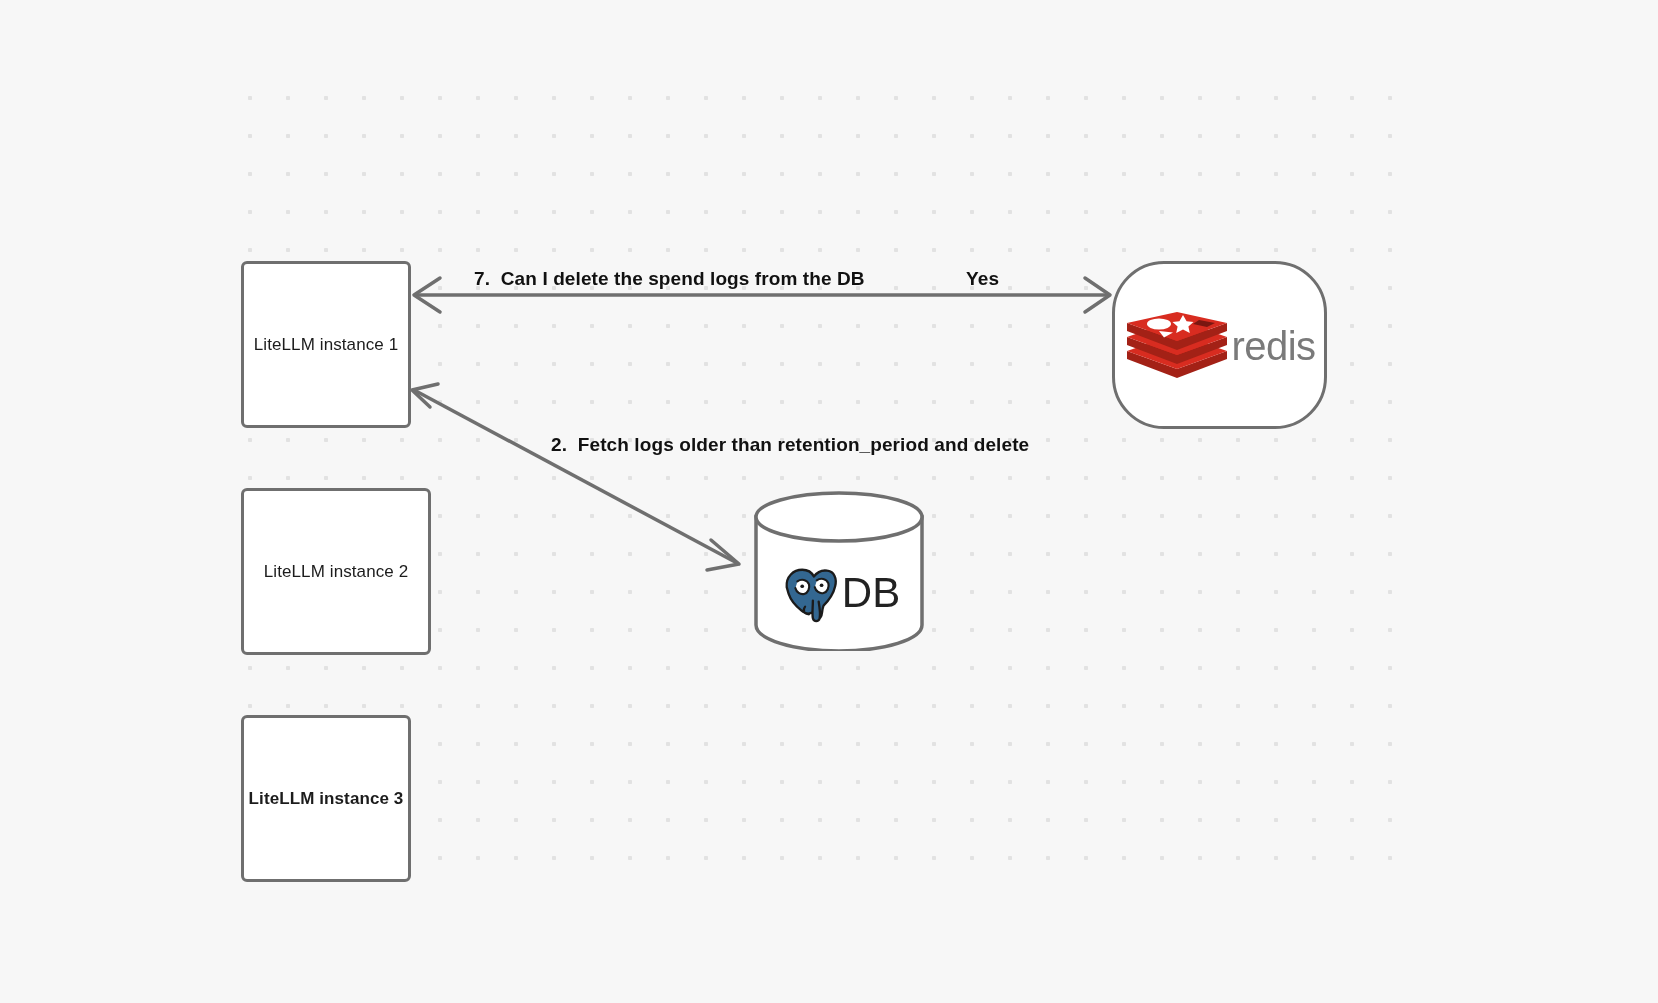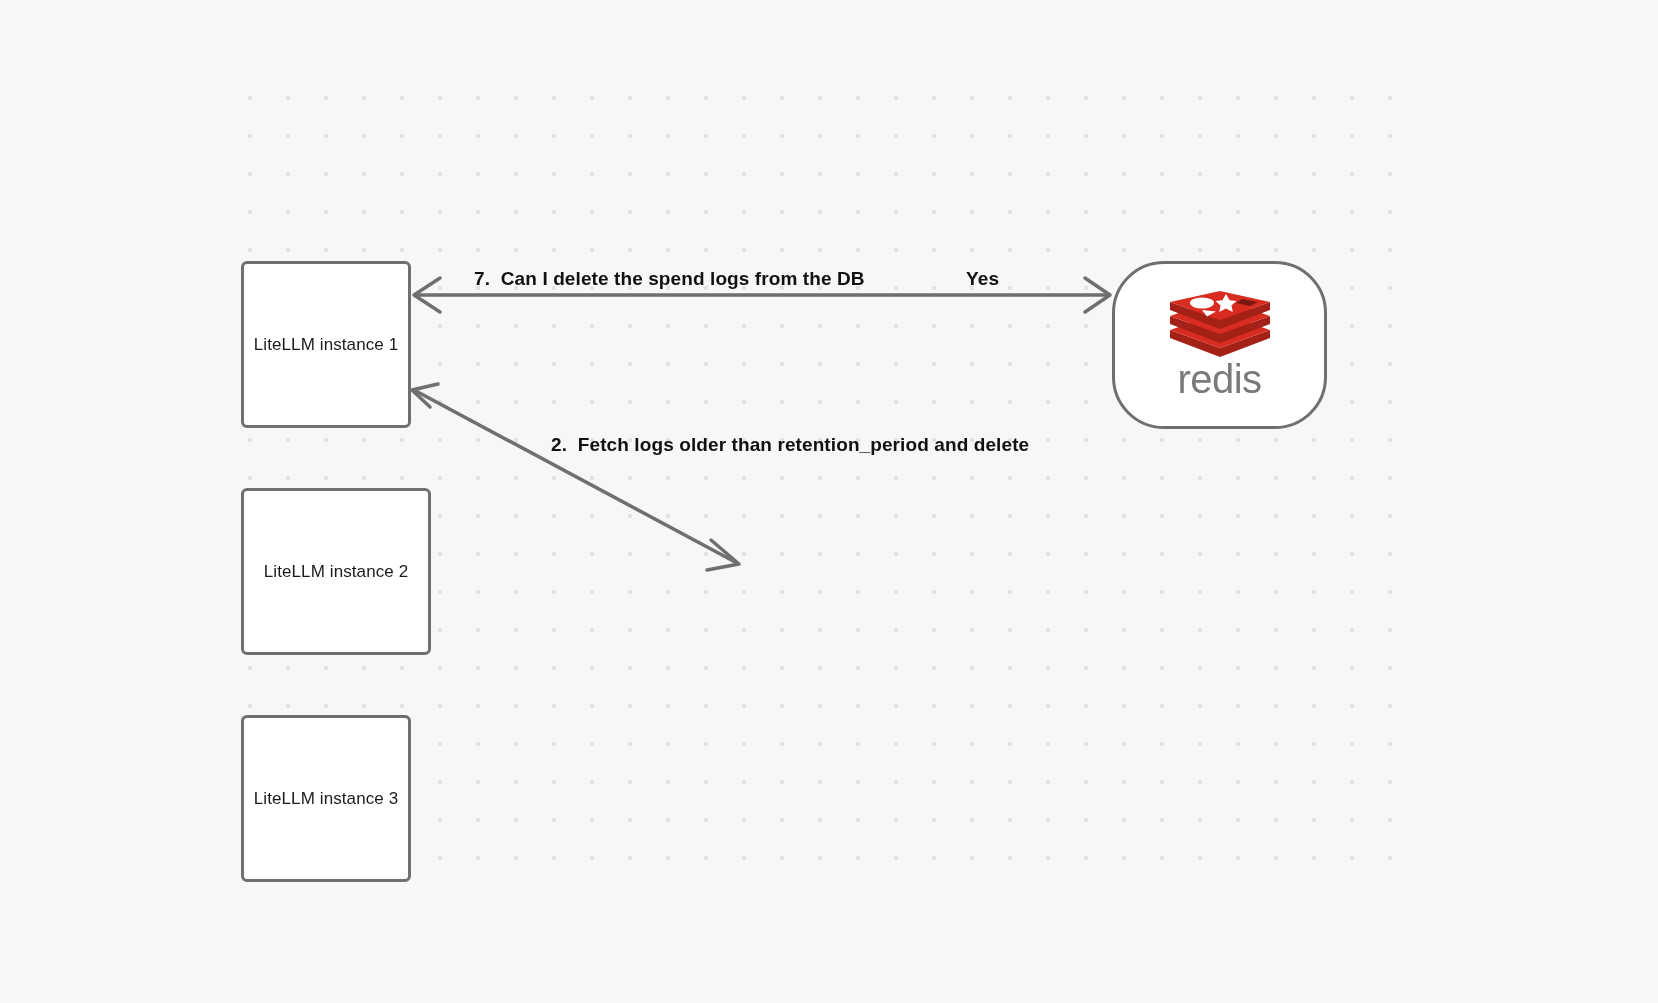--- a/index.html
+++ b/index.html
@@ -53,35 +53,35 @@
   .node-box .node-label {
     font-size: 17px;
     color: #1c1c1c;
     font-family: "Liberation Sans", sans-serif;
     letter-spacing: .1px;
     text-align: center;
   }
 
   #node-llm-1 { left: 241px; top: 261px; width: 170px; height: 167px; }
   #node-llm-2 { left: 241px; top: 488px; width: 190px; height: 167px; }
-  #node-llm-3 { left: 241px; top: 715px; width: 170px; height: 167px; }
+  #node-llm-3 { left: 241px; top: 715px; width: 170px; height: 167px; font-weight: bold; }
 
   
   #node-redis {
     position: absolute;
     left: 1112px;
     top: 261px;
     width: 215px;
     height: 168px;
     background: #ffffff;
     border: 3px solid #6f6f6f;
     border-radius: 52px;
     box-sizing: border-box;
     display: flex;
-    flex-direction: column;
+    flex-direction: row;
     align-items: center;
     justify-content: center;
   }
   #redis-logo-svg { display: block; }
   .redis-wordmark {
     font-family: "Liberation Sans", sans-serif;
     font-size: 40px;
     color: #7a7a7a;
     line-height: 1;
     margin-top: 2px;
@@ -182,14 +182,40 @@
       <path d="M4 11 L54 0 L104 11 L54 29 Z" fill="#d82c20"></path>
 
       <ellipse cx="36" cy="12" rx="12" ry="5.5" fill="#ffffff"></ellipse>
       <path d="M60 3 L63.6 9.2 L70.5 10 L65.4 14.4 L66.8 21 L60 17.6 L53.2 21 L54.6 14.4 L49.5 10 L56.4 9.2 Z" fill="#ffffff"></path>
       <path d="M36 19 L50 20.5 L41 25.5 Z" fill="#ffffff"></path>
       <path d="M76 8 L92 11 L84 15 L70 12 Z" fill="#7a1711"></path>
     </svg>
     <div class="redis-wordmark">redis</div>
   </div>
 
+  <div id="node-db">
+    <svg id="db-cylinder-svg" width="172" height="160" viewBox="0 0 172 160">
+      <path d="M3 26 L3 134 A83 26 0 0 0 169 134 L169 26 Z" fill="#ffffff" stroke="#6f6f6f" stroke-width="3.5"></path>
+      <ellipse cx="86" cy="26" rx="83" ry="24" fill="#ffffff" stroke="#6f6f6f" stroke-width="3.5"></ellipse>
+    </svg>
+    <div id="db-content">
+      <svg width="62" height="62" viewBox="0 0 64 64">
+        <g stroke="#1b1b1b" stroke-width="3.2" stroke-linejoin="round" stroke-linecap="round">
+
+          <path d="M9 26 C8 15 16 8 25 8 C31 8 35 11 37 15 C40 11 45 8 51 9 C58 10 61 17 59 25 C57 34 52 40 47 45 C45 50 46 55 44 57 C41 59 37 56 36 52 C32 54 27 53 24 50 C19 46 13 39 11 33 Z" fill="#336791" stroke="#ffffff" stroke-width="5"></path>
+          <path d="M9 26 C8 15 16 8 25 8 C31 8 35 11 37 15 C40 11 45 8 51 9 C58 10 61 17 59 25 C57 34 52 40 47 45 C45 50 46 55 44 57 C41 59 37 56 36 52 C32 54 27 53 24 50 C19 46 13 39 11 33 Z" fill="#336791" stroke="#1b1b1b" stroke-width="2.4"></path>
+
+          <path d="M36 40 C36 47 35 54 36 58 C37 62 42 62 43 58 C44 53 43 47 42 41" fill="#336791" stroke="#1b1b1b" stroke-width="2.4"></path>
+
+          <path d="M20 20 C24 17 30 18 32 23 C33 27 31 32 27 33 C23 34 19 31 18 27" fill="#ffffff" stroke="#1b1b1b" stroke-width="2.2"></path>
+          <path d="M40 19 C44 16 50 17 52 22 C53 26 51 31 47 32 C43 33 39 30 38 26" fill="#ffffff" stroke="#1b1b1b" stroke-width="2.2"></path>
+
+          <circle cx="25" cy="25" r="1.9" fill="#1b1b1b" stroke="none"></circle>
+          <circle cx="45" cy="24" r="1.9" fill="#1b1b1b" stroke="none"></circle>
+
+          <path d="M28 46 C25 50 27 54 32 54" fill="none" stroke="#1b1b1b" stroke-width="2.2"></path>
+        </g>
+      </svg>
+      <span id="db-text">DB</span>
+    </div>
+  </div>
 
 </div>
 
 </body></html>

